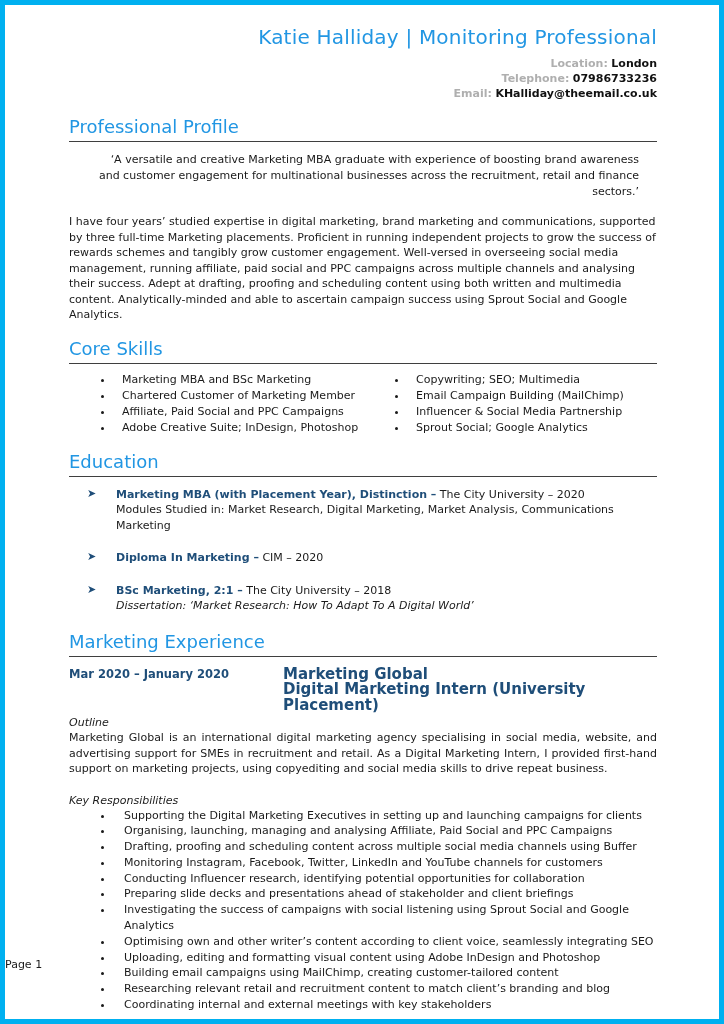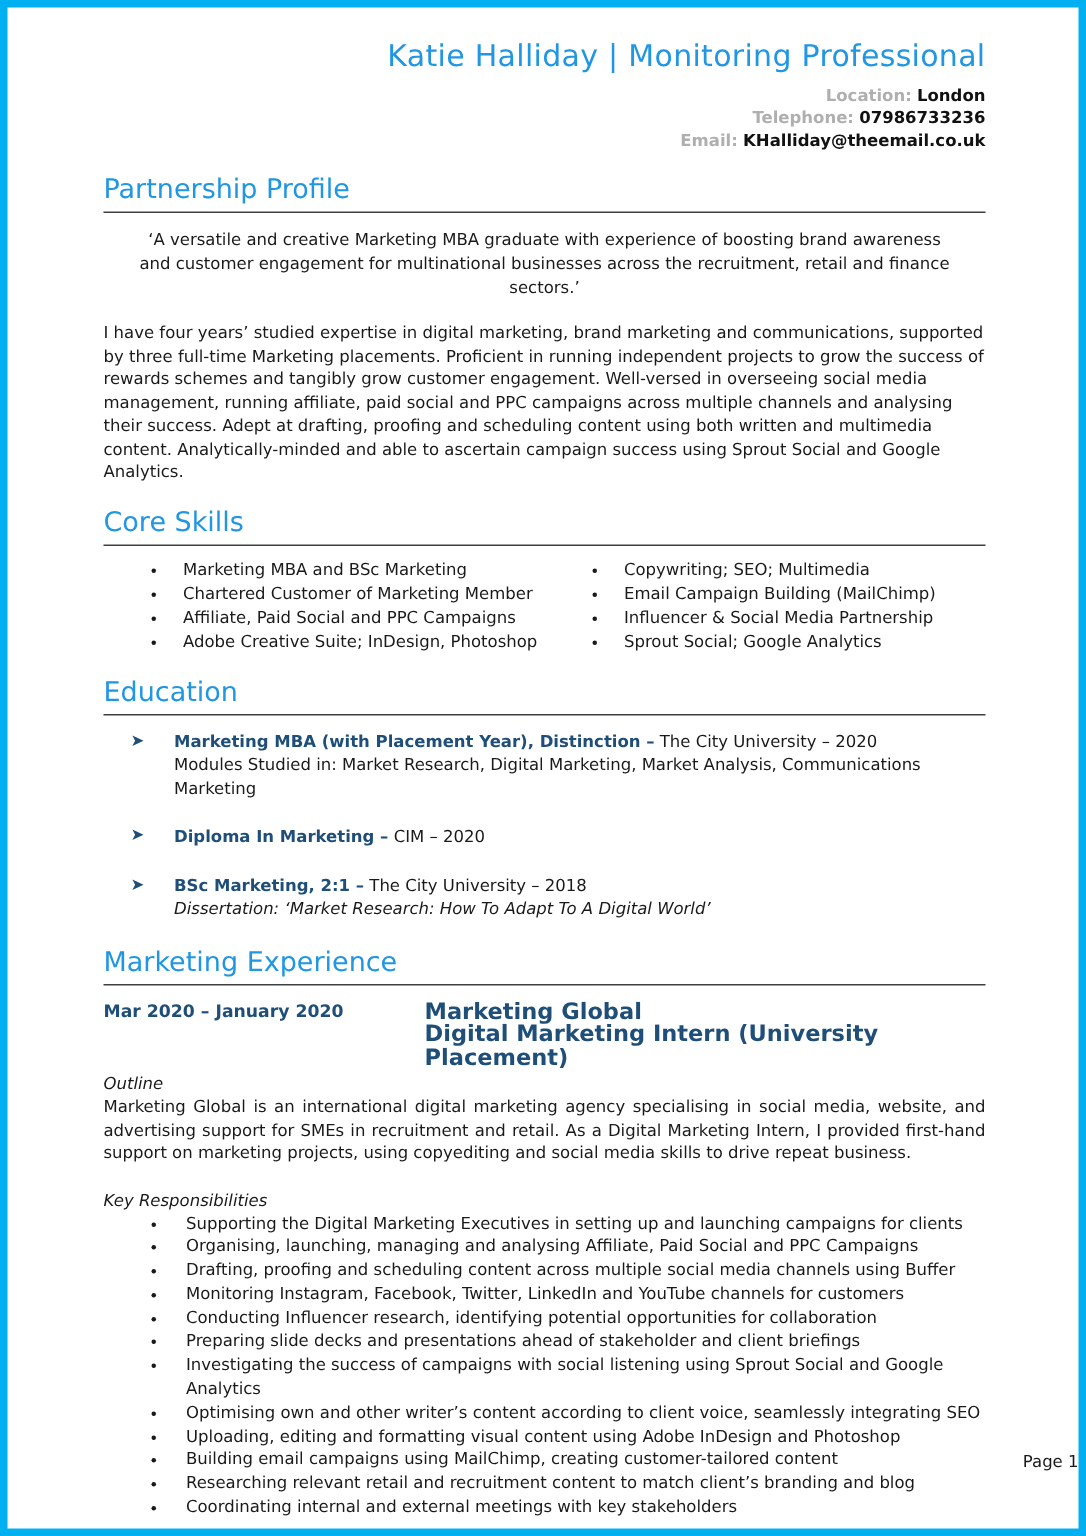--- a/index.html
+++ b/index.html
@@ -13,21 +13,21 @@
   .header { text-align:right; }
   .name { color:#2196E3; font-size:20px; font-weight:400; letter-spacing:0.2px; line-height:24px; }
   .contact { margin-top:7px; font-size:11px; line-height:15px; }
   .contact .lbl { color:#AFAFAF; font-weight:bold; }
   .contact .val { color:#111; font-weight:bold; }
   
   .section-heading {
     color:#2196E3; font-size:18px; line-height:22px; font-weight:400;
     border-bottom:1px solid #3f3f3f; padding-bottom:3px; margin-top:15px;
   }
-  .quote { text-align:center; font-size:11px; line-height:16px; margin:10px 18px 0; color:#1a1a1a; }
+  .quote { text-align:right; font-size:11px; line-height:16px; margin:10px 18px 0; color:#1a1a1a; }
   .para { font-size:11px; line-height:15.5px; margin-top:14px; }
   
   .skills { display:flex; margin-top:8px; }
   .skills ul { margin:0; padding:0 0 0 45px; width:50%; box-sizing:border-box; list-style:disc; }
   .skills li { font-size:11px; line-height:16px; padding-left:8px; }
   
   .edu { margin-top:10px; }
   .edu-item { position:relative; padding-left:47px; margin-bottom:17px; }
   .edu-item .arrow { position:absolute; left:18px; top:0; color:#1F4E79; font-size:11px; }
   .edu-title { font-size:11px; line-height:15.5px; }
@@ -37,21 +37,21 @@
   
   .xp-head { display:flex; margin-top:10px; }
   .xp-date { width:178px; flex:0 0 178px; font-size:11.5px; font-weight:bold; color:#1F4E79; line-height:15.5px; }
   .xp-org  { font-size:15px; font-weight:bold; color:#1F4E79; line-height:15.5px;margin-left:36px; }
   .sub-label { font-size:11px; font-style:italic; margin-top:2px; line-height:15px; }
   .sub-label.gap { margin-top:16px; }
   .xp-para { font-size:11px; line-height:15.5px; text-align:justify; }
   .bullets { margin:0; padding:0 0 0 45px; list-style:disc; }
   .bullets li { font-size:11px; line-height:15.8px; padding-left:10px; }
   
-  .footer { position:absolute; bottom:38px; left:0; width:100%; text-align:right; font-size:11px; color:#1a1a1a; }
+  .footer { position:absolute; bottom:48px; left:0; width:100%; text-align:left; font-size:11px; color:#1a1a1a; }
 </style>
 </head>
 <body>
 
 <div class="page">
 
   <div class="header">
     <div class="name">Katie Halliday | Monitoring Professional</div>
     <div class="contact">
       <div>
@@ -62,21 +62,21 @@
         <span class="lbl">Telephone:</span>
         <span class="val">07986733236</span>
       </div>
       <div>
         <span class="lbl">Email:</span>
         <span class="val">KHalliday@theemail.co.uk</span>
       </div>
     </div>
   </div>
 
-  <div class="section-heading">Partnership Profile</div>
+  <div class="section-heading">Professional Profile</div>
   <div class="quote">‘A versatile and creative Marketing MBA graduate with experience of boosting brand awareness and customer engagement for multinational businesses across the recruitment, retail and finance sectors.’</div>
   <div class="para">I have four years’ studied expertise in digital marketing, brand marketing and communications, supported by three full-time Marketing placements. Proficient in running independent projects to grow the success of rewards schemes and tangibly grow customer engagement. Well-versed in overseeing social media management, running affiliate, paid social and PPC campaigns across multiple channels and analysing their success. Adept at drafting, proofing and scheduling content using both written and multimedia content. Analytically-minded and able to ascertain campaign success using Sprout Social and Google Analytics.</div>
 
   <div class="section-heading">Core Skills</div>
   <div class="skills">
     <ul>
         <li>Marketing MBA and BSc Marketing</li>
         <li>Chartered Customer of Marketing Member</li>
         <li>Affiliate, Paid Social and PPC Campaigns</li>
         <li>Adobe Creative Suite; InDesign, Photoshop</li>

